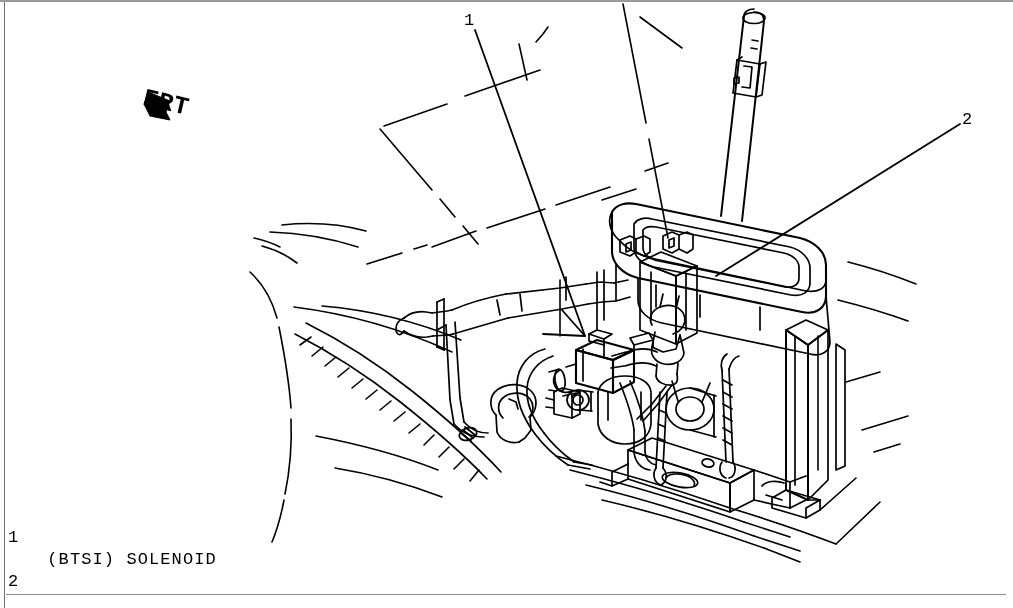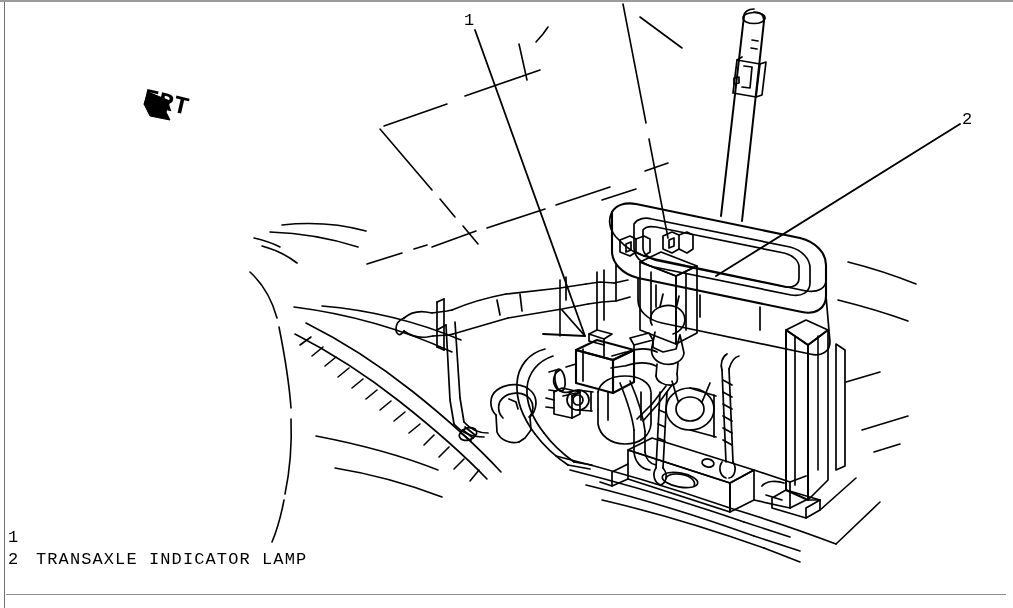--- a/index.html
+++ b/index.html
@@ -450,19 +450,22 @@
 
   <div class="callout" id="callout-1">1</div>
   <div class="callout" id="callout-2">2</div>
 
   <div id="legend-rule"></div>
 
   <div id="legend">
     <div class="legend-row">
       <span class="legend-num">1</span>
     </div>
+    <div class="legend-row legend-cont">
+      <span class="legend-num"></span>
+      <span class="legend-text"> (BTSI) SOLENOID</span>
+    </div>
     <div class="legend-row">
       <span class="legend-num">2</span>
-      <span class="legend-text">TRANSAXLE INDICATOR LAMP</span>
     </div>
   </div>
 
 </div>
 
 </body></html>

